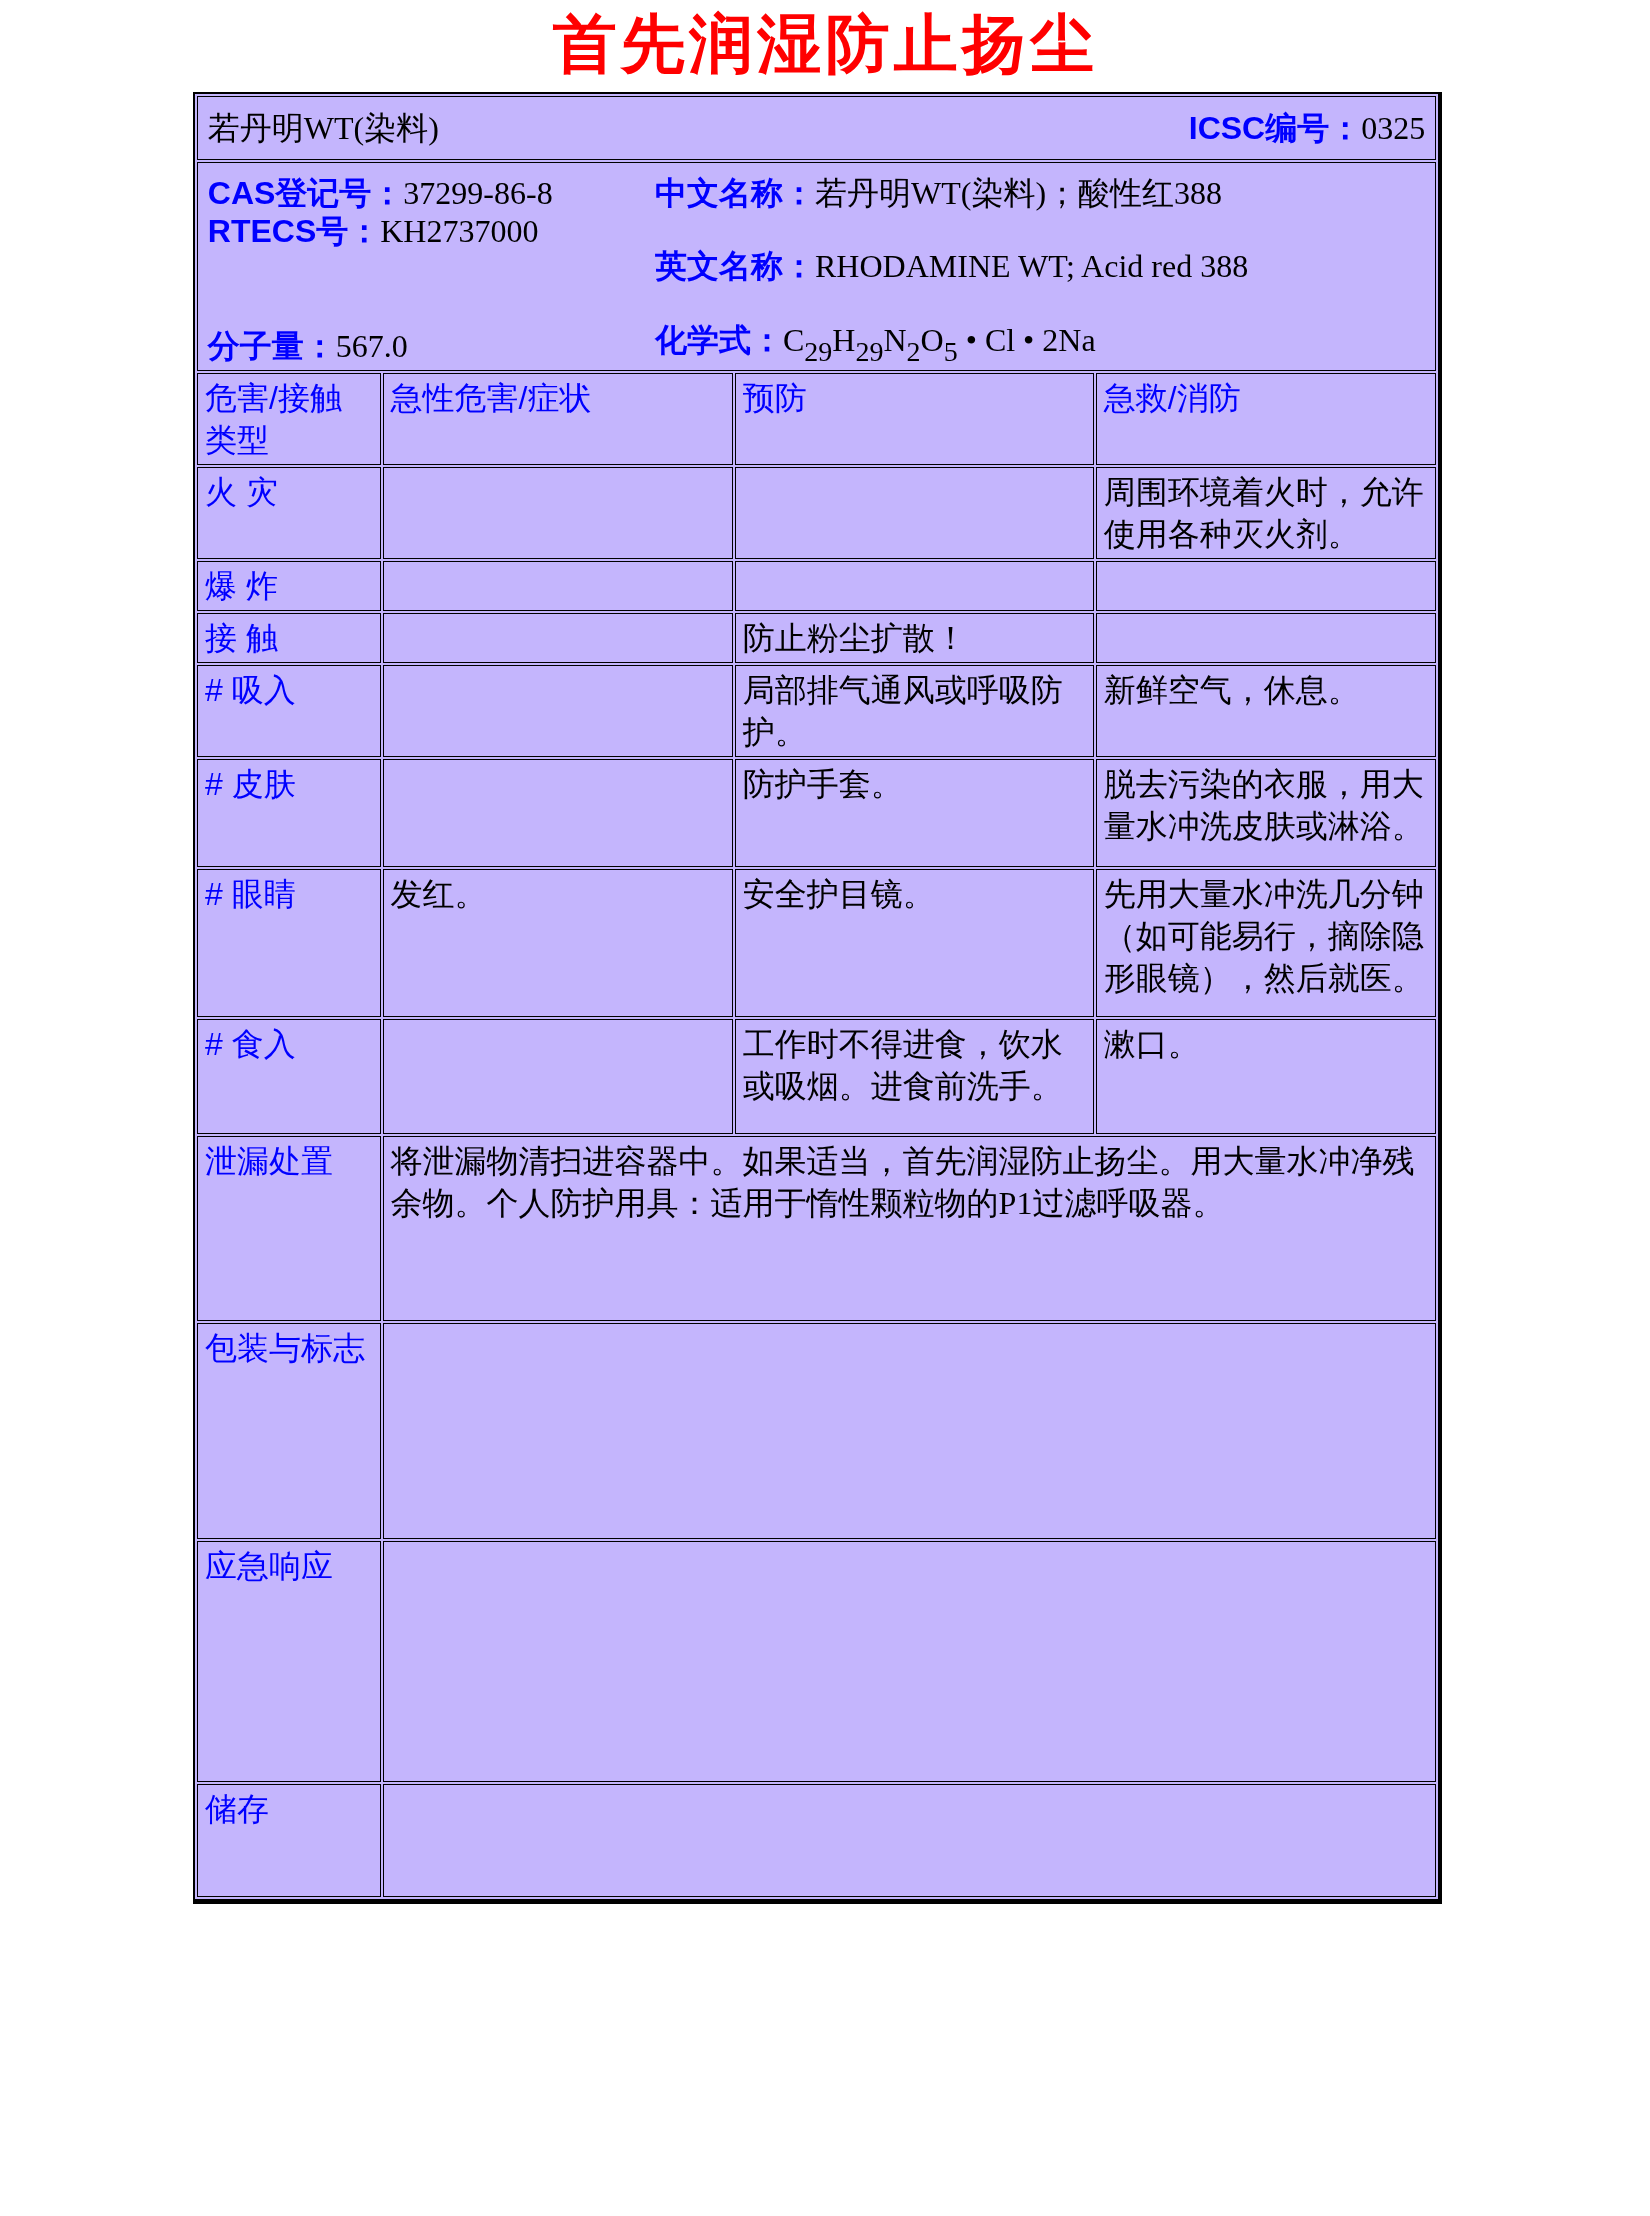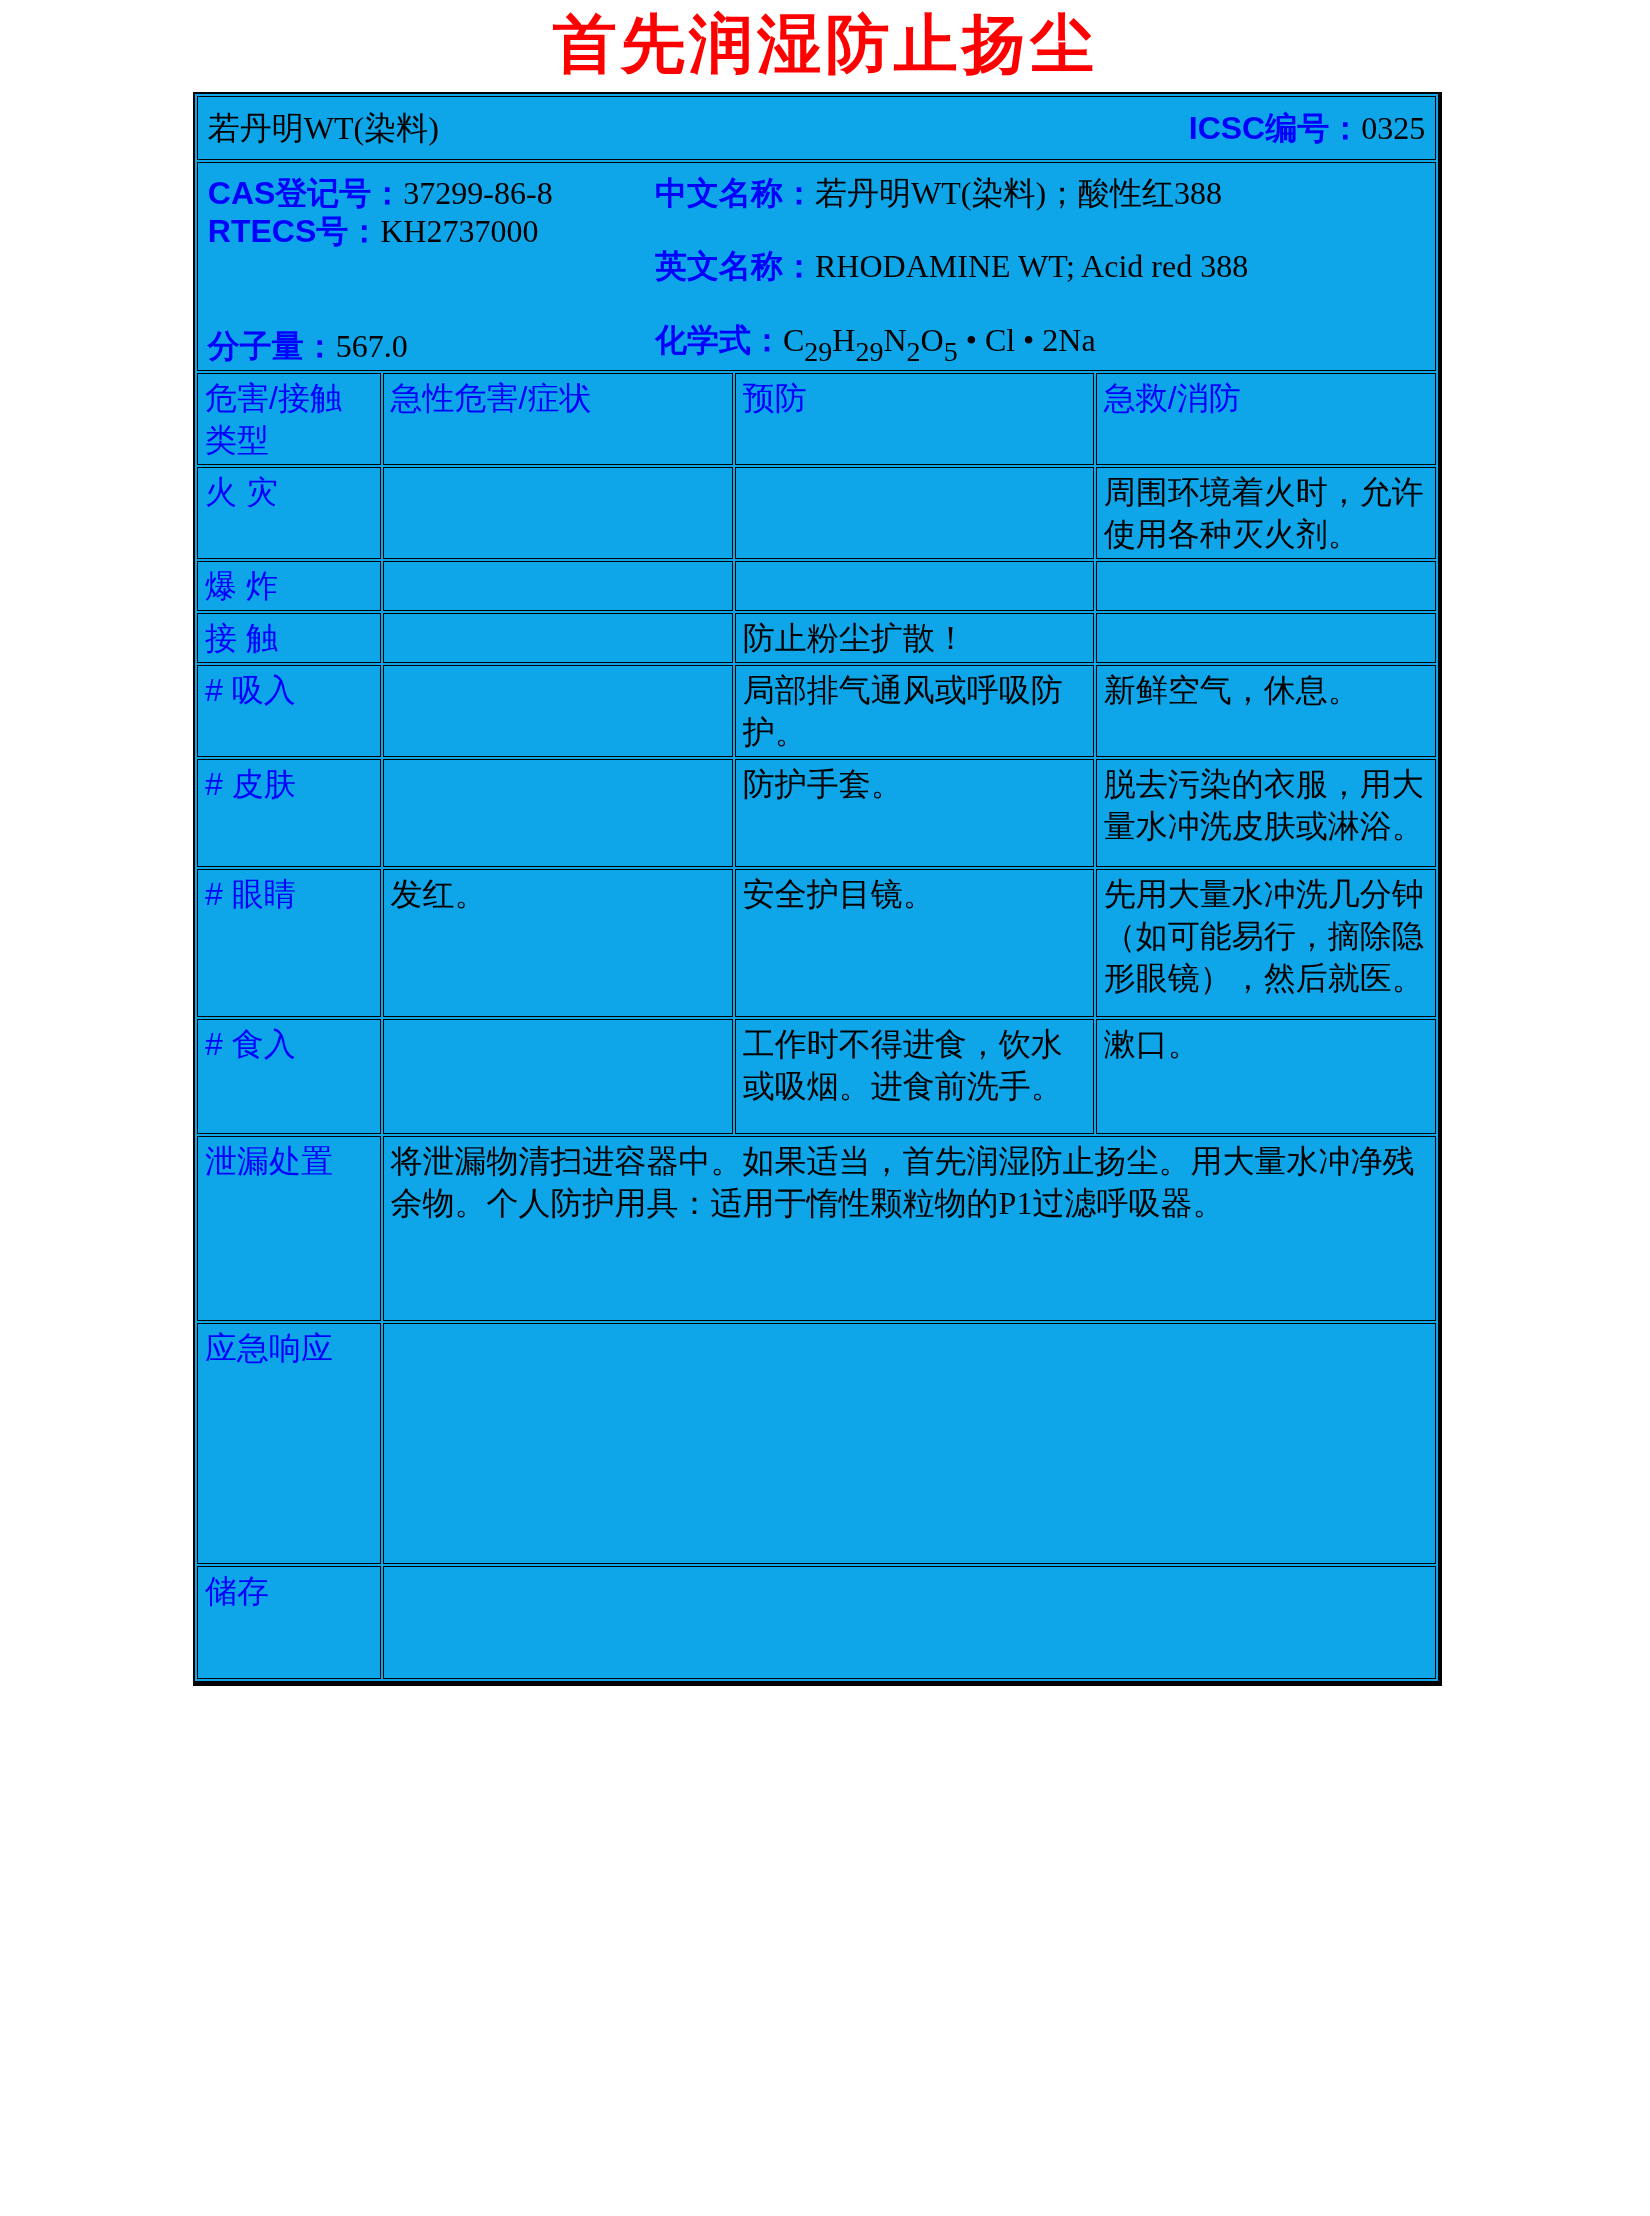--- a/index.html
+++ b/index.html
@@ -30,21 +30,21 @@
   
   table.card {
     table-layout: fixed;
     width: 1249px;
     margin-left: 193px;
     border-collapse: separate;
     border-spacing: 2.8px;
     border: 2.8px solid #000;
     border-right-width: 4.2px;
     border-bottom-width: 5.6px;
-    background: #0ea5e9;
+    background: #c4b5fd;
   }
   table.card td, table.card th {
     box-sizing: border-box;
     border: 1.4px solid #000;
     padding: 2.8px 7px;
     vertical-align: top;
     text-align: left;
     font-weight: normal;
     font-size: 32px;
     line-height: 1.32;
@@ -211,20 +211,24 @@
     <td></td>
     <td>工作时不得进食，饮水或吸烟。进食前洗手。</td>
     <td>漱口。</td>
   </tr>
 
   <tr class="r-spill">
     <th class="row-label">泄漏处置</th>
     <td colspan="3" class="spill-text">将泄漏物清扫进容器中。如果适当，首先润湿防止扬尘。用大量水冲净残余物。个人防护用具：适用于惰性颗粒物的P1过滤呼吸器。</td>
   </tr>
 
+  <tr class="r-pack">
+    <th class="row-label">包装与标志</th>
+    <td colspan="3"></td>
+  </tr>
 
   <tr class="r-emg">
     <th class="row-label">应急响应</th>
     <td colspan="3"></td>
   </tr>
 
   <tr class="r-store">
     <th class="row-label">储存</th>
     <td colspan="3"></td>
   </tr>

